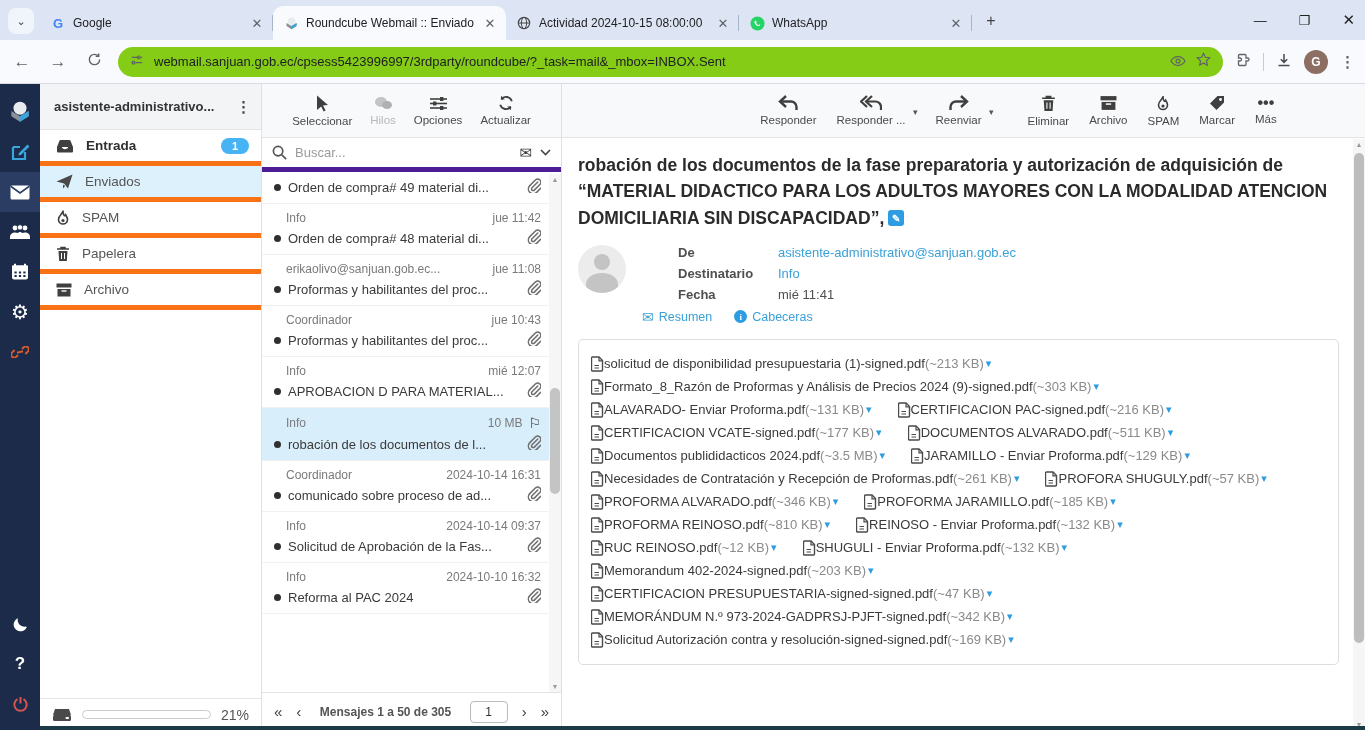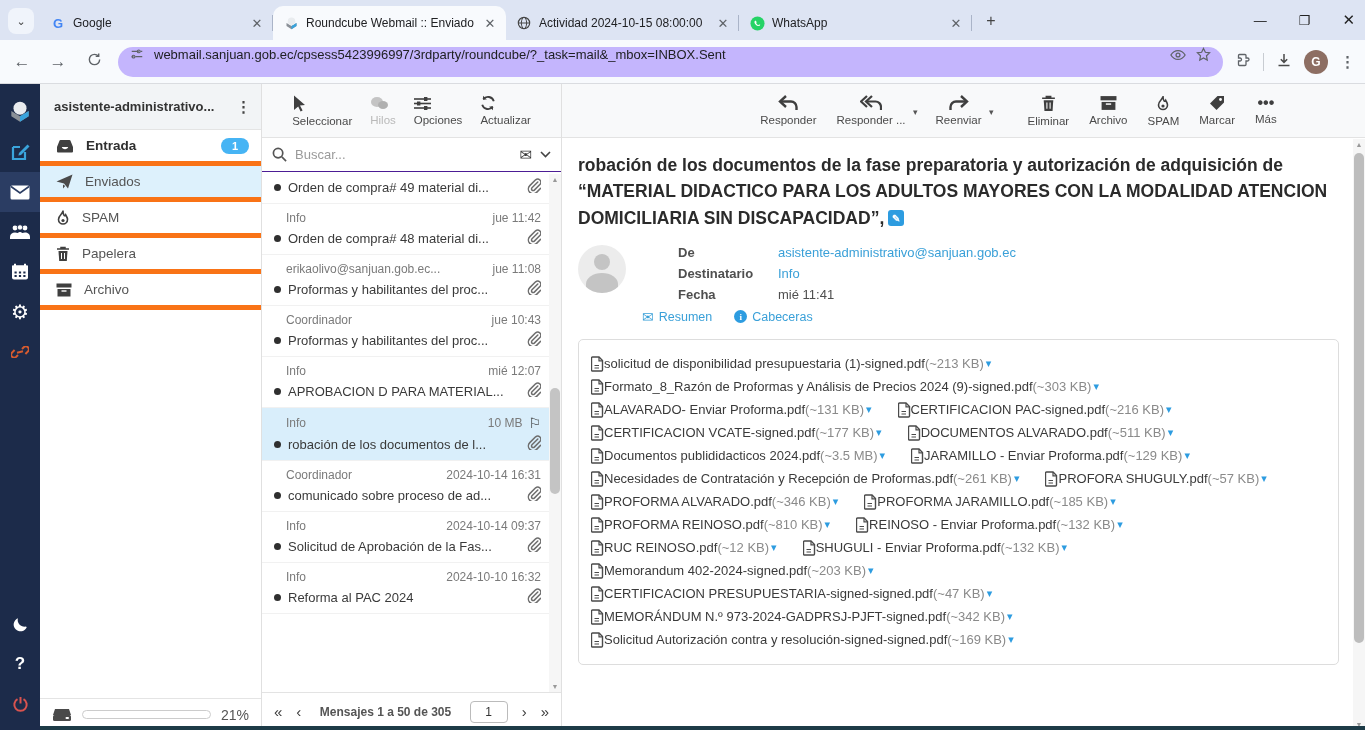--- a/index.html
+++ b/index.html
@@ -19,21 +19,21 @@
   .favicon { width:16px; height:16px; flex:0 0 16px; display:flex; align-items:center; justify-content:center; }
   .g-letter { font-weight:bold; font-size:13px; color:#4285F4; }
   .newtab { width:26px; height:26px; margin:0 0 6px 6px; display:flex; align-items:center; justify-content:center;
     color:#444; font-size:16px; border-radius:50%; }
   .winctl { position:absolute; right:10px; top:0; height:40px; display:flex; align-items:center; gap:32px;
     color:#222; font-size:13px; }
 
   .urlbar { height:44px; background:#f8fafd; display:flex; align-items:center; padding:0 10px; gap:12px;
     border-bottom:1px solid #dadce0; }
   .navbtn { color:#5f6368; font-size:17px; width:24px; text-align:center; }
-  .urlpill { flex:1; height:30px; background:#c4b5fd; border-radius:15px; display:flex; 
+  .urlpill { flex:1; height:30px; background:#84cc16; border-radius:15px; display:flex; align-items:center;
     padding:0 12px; gap:10px; }
   .urltext { flex:1; font-size:13px; color:#202124; white-space:nowrap; overflow:hidden; }
   .pill-ic { color:#5f6368; }
   .chrome-ic { color:#5f6368; font-size:15px; }
   .divider-v { width:1px; height:18px; background:#c8ccd2; }
   .avatar-g { width:24px; height:24px; border-radius:50%; background:#8d6e63; color:#fff; font-size:12px;
     display:flex; align-items:center; justify-content:center; font-weight:bold; }
 
   
   .app { display:flex; height:646px; position:relative; }
@@ -62,24 +62,24 @@
     padding:2px 11px; }
   .quota { height:32px; border-top:1px solid #e4e4e4; display:flex; align-items:center; gap:10px; padding:0 12px; }
   .quota-track { flex:1; height:9px; border:1px solid #ccc; border-radius:5px; background:#fff; overflow:hidden; }
   .quota-fill { height:100%; background:#67bdf0; border-radius:5px; }
   .quota-label { font-size:14px; color:#555; }
 
   
   .msglist { width:300px; border-right:1px solid #e0e0e0; display:flex; flex-direction:column; background:#fff; }
   .list-toolbar { height:54px; background:#f8f9fa; border-bottom:1px solid #e3e3e3; display:flex;
     align-items:center; justify-content:center; gap:18px; }
-  .tbtn { display:flex; flex-direction:column; align-items:flex-start; gap:3px; font-size:11.5px; color:#4a4a4a; }
+  .tbtn { display:flex; flex-direction:column; align-items:center; gap:3px; font-size:11.5px; color:#4a4a4a; }
   .tbtn.disabled { color:#b9b9b9; }
   .tbtn svg { display:block; }
-  .searchrow { height:34px; border-bottom:1px solid #4c1d95; display:flex; align-items:center; gap:8px; padding:0 10px; }
+  .searchrow { height:34px; border-bottom:5px solid #4c1d95; display:flex; align-items:center; gap:8px; padding:0 10px; }
   .searchrow .ph { flex:1; font-size:13px; color:#9a9a9a; }
   .search-env { color:#3a3a3a; font-size:15px; }
   .rows { flex:1; overflow:hidden; position:relative; padding-right:12px; }
   .msg { padding:5px 6px 6px 10px; border-bottom:1px solid #f1f1f1; }
   .msg.sel { background:#d9eefb; }
   .m1 { display:flex; align-items:center; font-size:12px; color:#7a7a7a; padding:2px 2px 3px 14px; gap:6px; }
   .m1 .sender { flex:1; white-space:nowrap; overflow:hidden; }
   .m1 .mdate { white-space:nowrap; }
   .m1 .flag { font-size:14px; color:#333; }
   .m2 { display:flex; align-items:center; gap:7px; font-size:13px; color:#3a3a3a; padding:1px 2px; }

